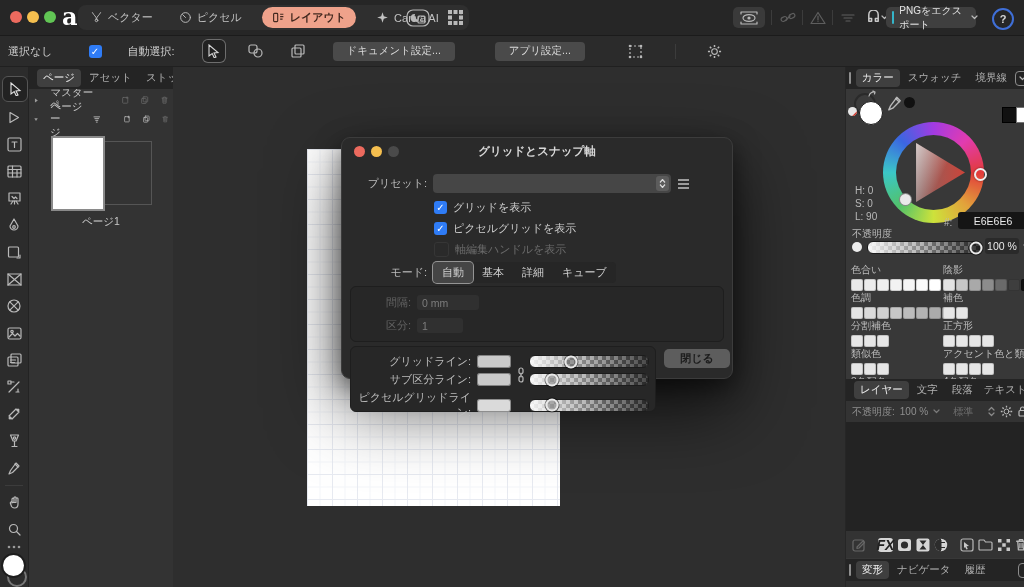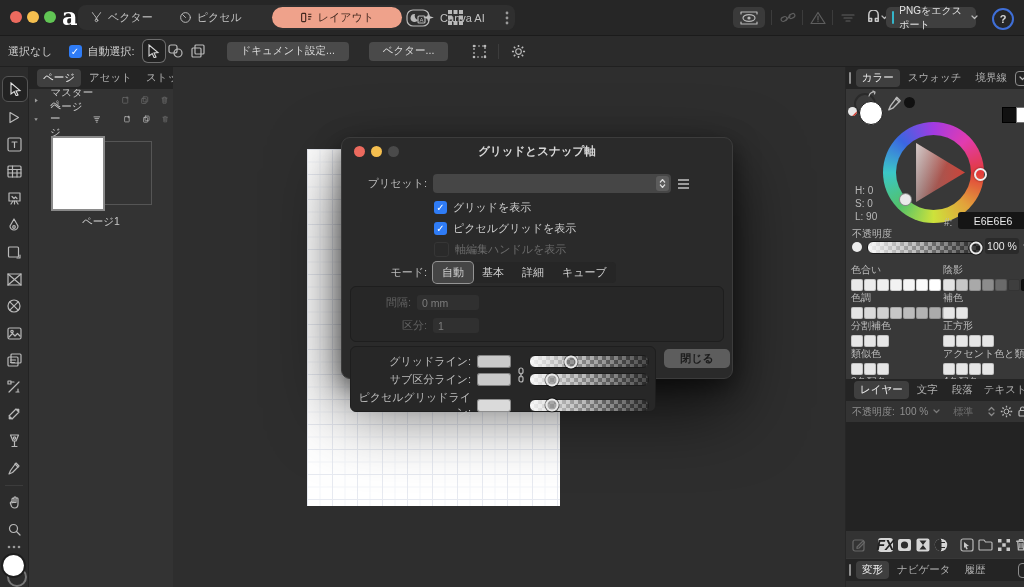--- a/index.html
+++ b/index.html
@@ -8,30 +8,30 @@
   svg{display:block}
   .ico{stroke:#b9b9b9;fill:none;stroke-width:1.2;stroke-linecap:round;stroke-linejoin:round}
   .dim{opacity:.38}
 
   
   .titlebar{position:absolute;left:0;top:0;width:1024px;height:35px;background:#262626;border-bottom:1px solid #1b1b1b;}
   .tl{position:absolute;top:11px;width:12px;height:12px;border-radius:50%;}
   .logo{position:absolute;left:62px;top:2px;font-size:24px;font-weight:bold;color:#fff;font-family:"DejaVu Serif",serif;}
   .persona-group{position:absolute;left:75px;top:5px;height:25px;background:#2f2f2f;border-radius:8px;display:flex;align-items:center;padding:0 6px;gap:14px;}
   .persona{display:flex;align-items:center;gap:5px;color:#c2c2c2;padding:2px 6px;}
-  .persona.active{background:#efa28b;border-radius:12px;color:#42281f;font-weight:normal;padding:3px 28px;margin-left:10px;}
+  .persona.active{background:#efa28b;border-radius:12px;color:#42281f;font-weight:bold;padding:3px 10px;}
   .tb-btn{position:absolute;top:7px;height:21px;display:flex;align-items:center;justify-content:center;}
   .raised{background:#3a3a3a;border-radius:5px;}
   .sep-v{position:absolute;top:10px;width:1px;height:15px;background:#3c3c3c;}
   .export-btn{position:absolute;left:886px;top:7px;width:78px;height:21px;background:#3f3f3f;border-radius:5px;display:flex;align-items:center;gap:5px;padding:0 6px;color:#e2e2e2;font-size:10px;}
   .export-accent{width:3px;height:13px;border-radius:2px;}
   .help-btn{position:absolute;left:992px;top:8px;width:18px;height:18px;border:2px solid #3f6fd8;border-radius:50%;color:#d7d7d7;display:flex;align-items:center;justify-content:center;font-size:11px;font-weight:bold;}
 
   
-  .ctxbar{position:absolute;left:0;top:36px;width:1024px;height:30px;background:#2b2b2b;border-bottom:1px solid #202020;display:flex;align-items:center;}
+  .ctxbar{position:absolute;left:0;top:36px;width:1024px;height:30px;background:#2b2b2b;border-bottom:1px solid #202020;display:flex;align-items:center;gap:20px;}
   .chk{width:13px;height:13px;border-radius:3px;background:#2f7cf6;color:#fff;font-size:10px;display:flex;align-items:center;justify-content:center;}
   .chk.off{background:#2a2a2a;border:1px solid #4a4a4a;color:transparent;}
   .ctx-iconbtn{width:22px;height:22px;display:flex;align-items:center;justify-content:center;border-radius:5px;}
   .ctx-iconbtn.sel{background:#222;box-shadow:0 0 0 1px #6e6e6e;}
   .ctx-btn{height:19px;background:#4a4a4a;border-radius:4px;color:#dcdcdc;display:flex;align-items:center;padding:0 14px;font-size:10.5px;}
 
   
   .main{position:absolute;left:0;top:67px;width:888px;height:520px;}
   .tools{position:absolute;left:0;top:0;width:28px;height:520px;background:#2c2c2c;border-right:1px solid #232323;}
   .tool{position:absolute;left:2px;width:24px;height:24px;display:flex;align-items:center;justify-content:center;color:#b9b9b9;font-size:14px;}
@@ -240,22 +240,22 @@
           <rect class="ico" x="1" y="1" width="8" height="8" rx="2"></rect>
           <circle class="ico" cx="10" cy="9" r="4"></circle>
         </svg>
     </span>
     <span class="ctx-iconbtn">
       <svg width="14" height="14" viewBox="0 0 14 14">
           <rect class="ico" x="4" y="1" width="9" height="9" rx="1"></rect>
           <rect class="ico" x="1" y="4" width="9" height="9" rx="1"></rect>
         </svg>
     </span>
-    <span class="ctx-btn" style="margin-left:18px">ドキュメント設定...</span>
-    <span class="ctx-btn" style="margin-left:20px">ベクター...</span>
+    <span class="ctx-btn" style="margin-left:4px">ドキュメント設定...</span>
+    <span class="ctx-btn" style="margin-left:20px">アプリ設定...</span>
     <span class="ctx-iconbtn" style="margin-left:20px">
       <svg width="15" height="15" viewBox="0 0 15 15">
           <rect x="2" y="2" width="11" height="11" fill="none" stroke="#b9b9b9" stroke-width="1.2" stroke-dasharray="2 2"></rect>
           <circle cx="2" cy="2" r="1.3" fill="#b9b9b9"></circle>
           <circle cx="13" cy="2" r="1.3" fill="#b9b9b9"></circle>
           <circle cx="2" cy="13" r="1.3" fill="#b9b9b9"></circle>
           <circle cx="13" cy="13" r="1.3" fill="#b9b9b9"></circle>
         </svg>
     </span>
     <span style="width:1px;height:15px;background:#3c3c3c;margin:0 8px"></span>
@@ -492,21 +492,21 @@
             <span class="seg">詳細</span>
             <span class="seg">キューブ</span>
           </span>
         </div>
 
         <div class="groupbox" style="left:8px;top:148px;width:372px;height:54px;">
           <div class="dlg-row" style="left:0;top:8px;">
             <span class="dlg-label dim" style="width:60px">間隔:</span>
             <span class="field" style="width:52px">0 mm</span>
           </div>
-          <div class="dlg-row" style="left:16px;top:31px;">
+          <div class="dlg-row" style="left:0;top:31px;">
             <span class="dlg-label dim" style="width:60px">区分:</span>
             <span class="field" style="width:36px">1</span>
           </div>
         </div>
 
         <div class="groupbox" style="left:8px;top:208px;width:304px;height:30px;height:64px;">
           <div class="dlg-row" style="left:0;top:7px;">
             <span class="dlg-label" style="width:120px">グリッドライン:</span>
             <span class="cwell" style="background: rgb(202, 202, 202);"></span>
             <span class="track" style="margin-left:12px">

